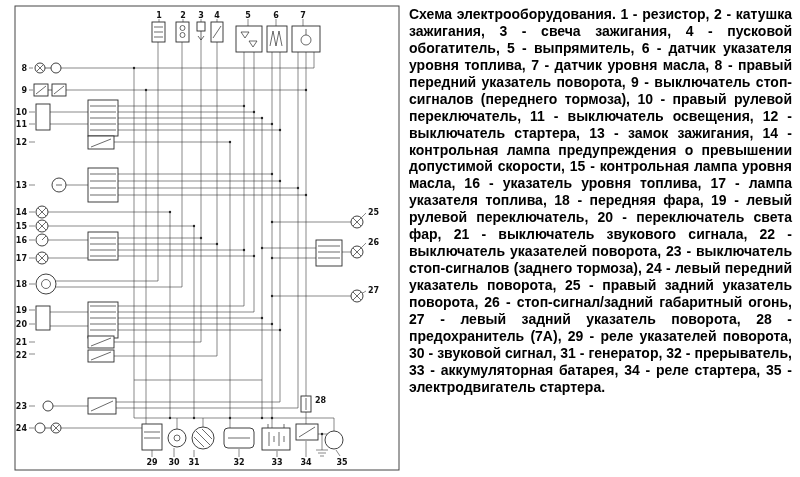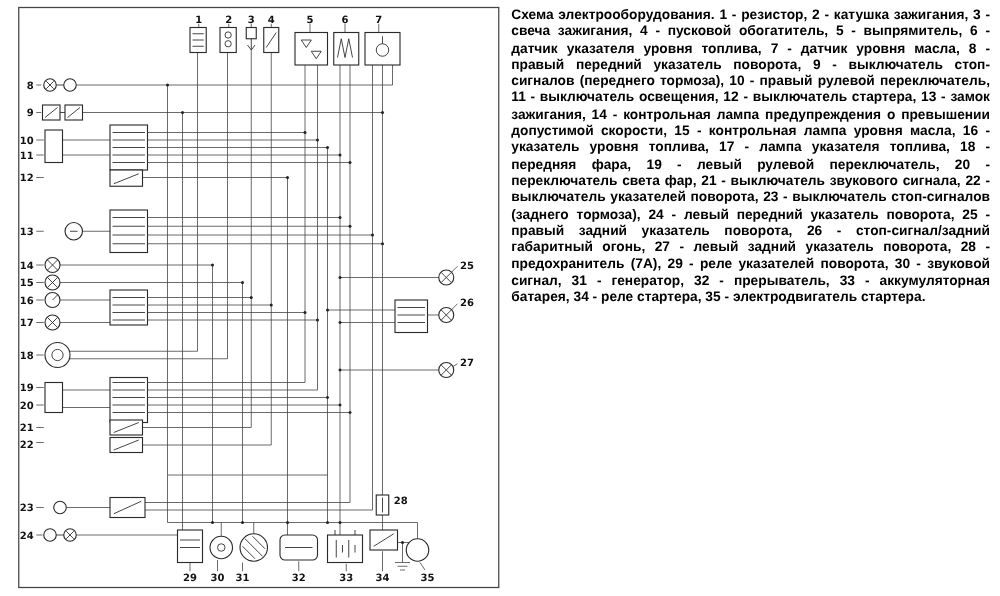--- a/index.html
+++ b/index.html
@@ -1,21 +1,21 @@
 <!DOCTYPE html>
 <html><head>
 <meta charset="utf-8">
 <style>
   * { margin:0; padding:0; box-sizing:border-box; }
   html,body { width:800px; height:477px; background:#fff; overflow:hidden;
               font-family:"Liberation Sans", sans-serif; }
   .page { display:flex; width:800px; height:477px; background:#fff; }
   .diagram-pane { flex:0 0 405px; width:405px; height:477px; }
   .legend-pane { flex:1; padding:6px 8px 0 4px; }
-  .legend { font-size:11px; line-height:1.21; font-weight:bold; color:#000;
+  .legend { font-size:14px; line-height:1.21; font-weight:bold; color:#000;
             text-align:justify; letter-spacing:0; }
   svg { display:block; }
   svg text { font-family:"DejaVu Sans", sans-serif; font-size:8px; font-weight:bold; fill:#111; }
   .wire { fill:none; stroke:#3a3a3a; stroke-width:0.6; }
   .sym  { fill:#fff; stroke:#2b2b2b; stroke-width:0.9; }
   .symln{ fill:none; stroke:#2b2b2b; stroke-width:0.7; }
   .frame{ fill:none; stroke:#444; stroke-width:1; }
   .dot  { fill:#222; stroke:none; }
 </style>
 </head>

